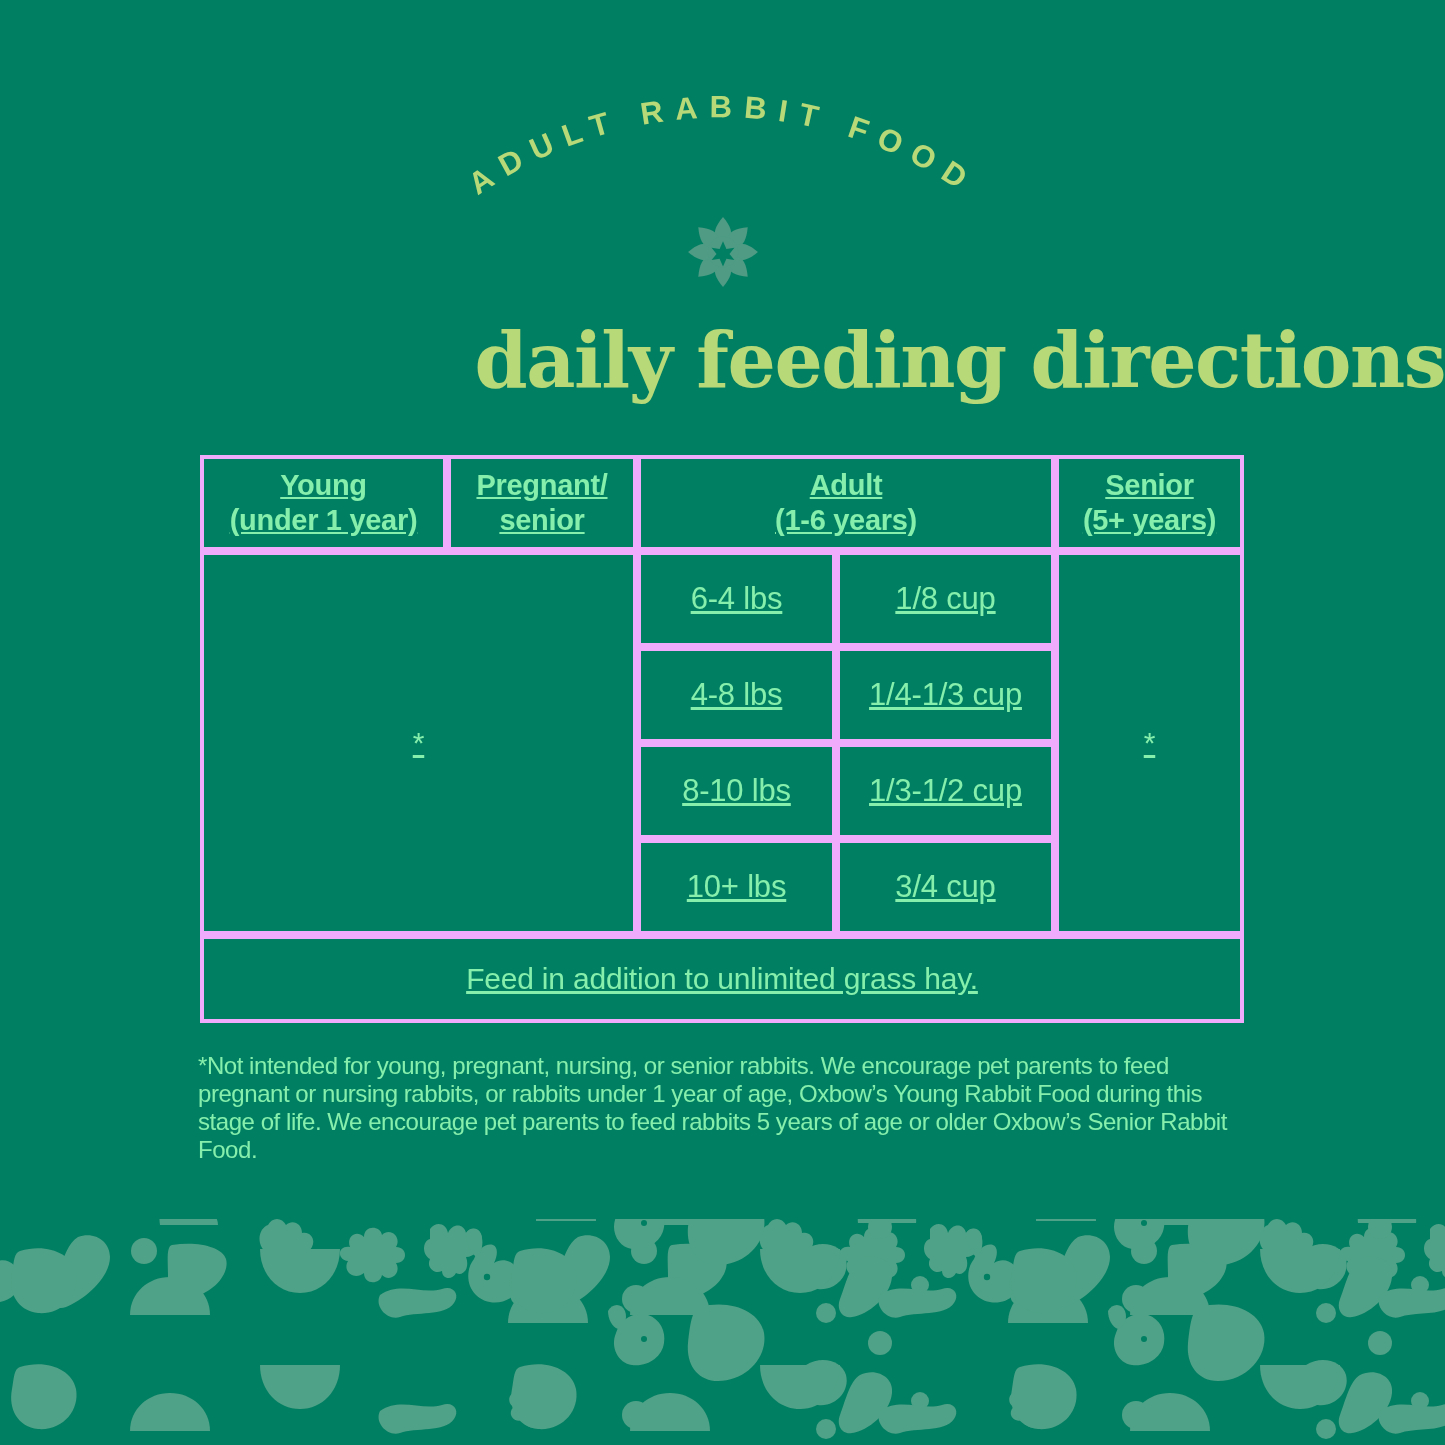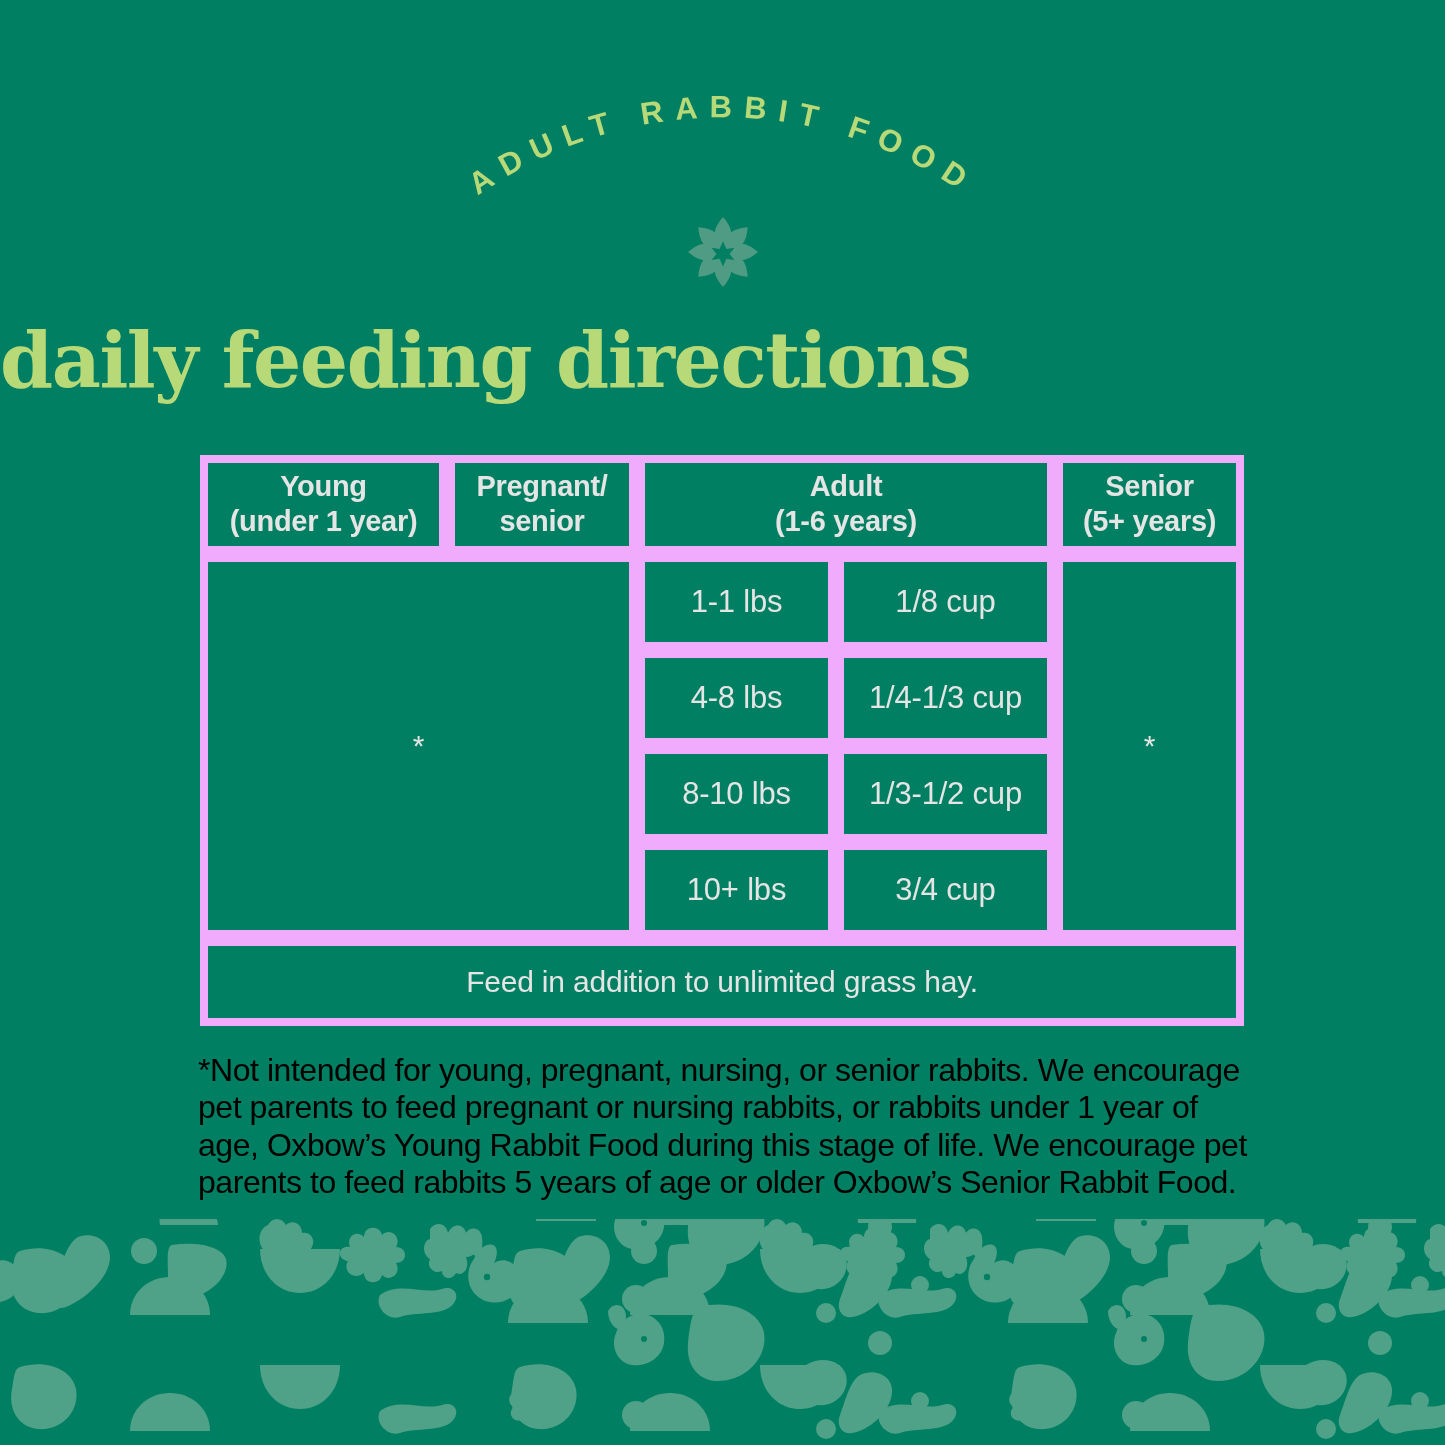--- a/index.html
+++ b/index.html
@@ -47,44 +47,45 @@
     height: 76px;
   }
   .rosette svg { display: block; width: 100%; height: 100%; }
 
   
   .main-title {
     position: absolute;
     top: 323px;
     left: 0;
     width: 1445px;
-    text-align: left;
+    text-align: right;
     color: #B7D977;
     font-family: "DejaVu Serif", "Liberation Serif", serif;
     font-weight: 700;
     font-size: 76px;
     line-height: 1;
     letter-spacing: -1.5px;
   }
 
   
   .feed-table {
     position: absolute;
     left: 200px;
     top: 455px;
     width: 1044px;
     border-collapse: separate;
     border-spacing: 0;
   }
   .feed-table td, .feed-table th {
-    border: 8px solid #f0abfc;
-    color: #e5e5e5;
+    border: 4px solid #f0abfc;
+    color: #86efac;
     text-align: center;
     vertical-align: middle;
     font-family: "Liberation Sans", sans-serif;
+    text-decoration: underline;
   }
   .feed-table th {
     font-weight: 700;
     font-size: 29px;
     line-height: 1.22;
     height: 96px;
     padding: 6px 8px;
     letter-spacing: -0.3px;
   }
   .col-young  { width: 247px; }
@@ -112,23 +113,23 @@
     padding: 6px 12px;
     letter-spacing: -0.2px;
   }
 
   
   .disclaimer {
     position: absolute;
     left: 198px;
     top: 1052px;
     width: 1052px;
-    color: #000000;
+    color: #86efac;
     font-family: "Liberation Sans", sans-serif;
-    font-size: 32px;
+    font-size: 24px;
     line-height: 1.17;
     letter-spacing: -0.45px;
     text-align: left;
   }
 
   
   .pattern-band {
     position: absolute;
     left: 0;
     bottom: 0;
@@ -192,21 +193,21 @@
         </th>
         <th class="col-senior">
           <span>Senior</span><br>
           <span>(5+ years)</span>
         </th>
       </tr>
     </thead>
     <tbody>
       <tr>
         <td class="body-cell star-cell" colspan="2" rowspan="4">*</td>
-        <td class="body-cell col-advar">1-1 lbs</td>
+        <td class="body-cell col-advar">6-4 lbs</td>
         <td class="body-cell col-adamt">1/8 cup</td>
         <td class="body-cell star-cell" rowspan="4">*</td>
       </tr>
       <tr>
         <td class="body-cell">4-8 lbs</td>
         <td class="body-cell">1/4-1/3 cup</td>
       </tr>
       <tr>
         <td class="body-cell">8-10 lbs</td>
         <td class="body-cell">1/3-1/2 cup</td>

